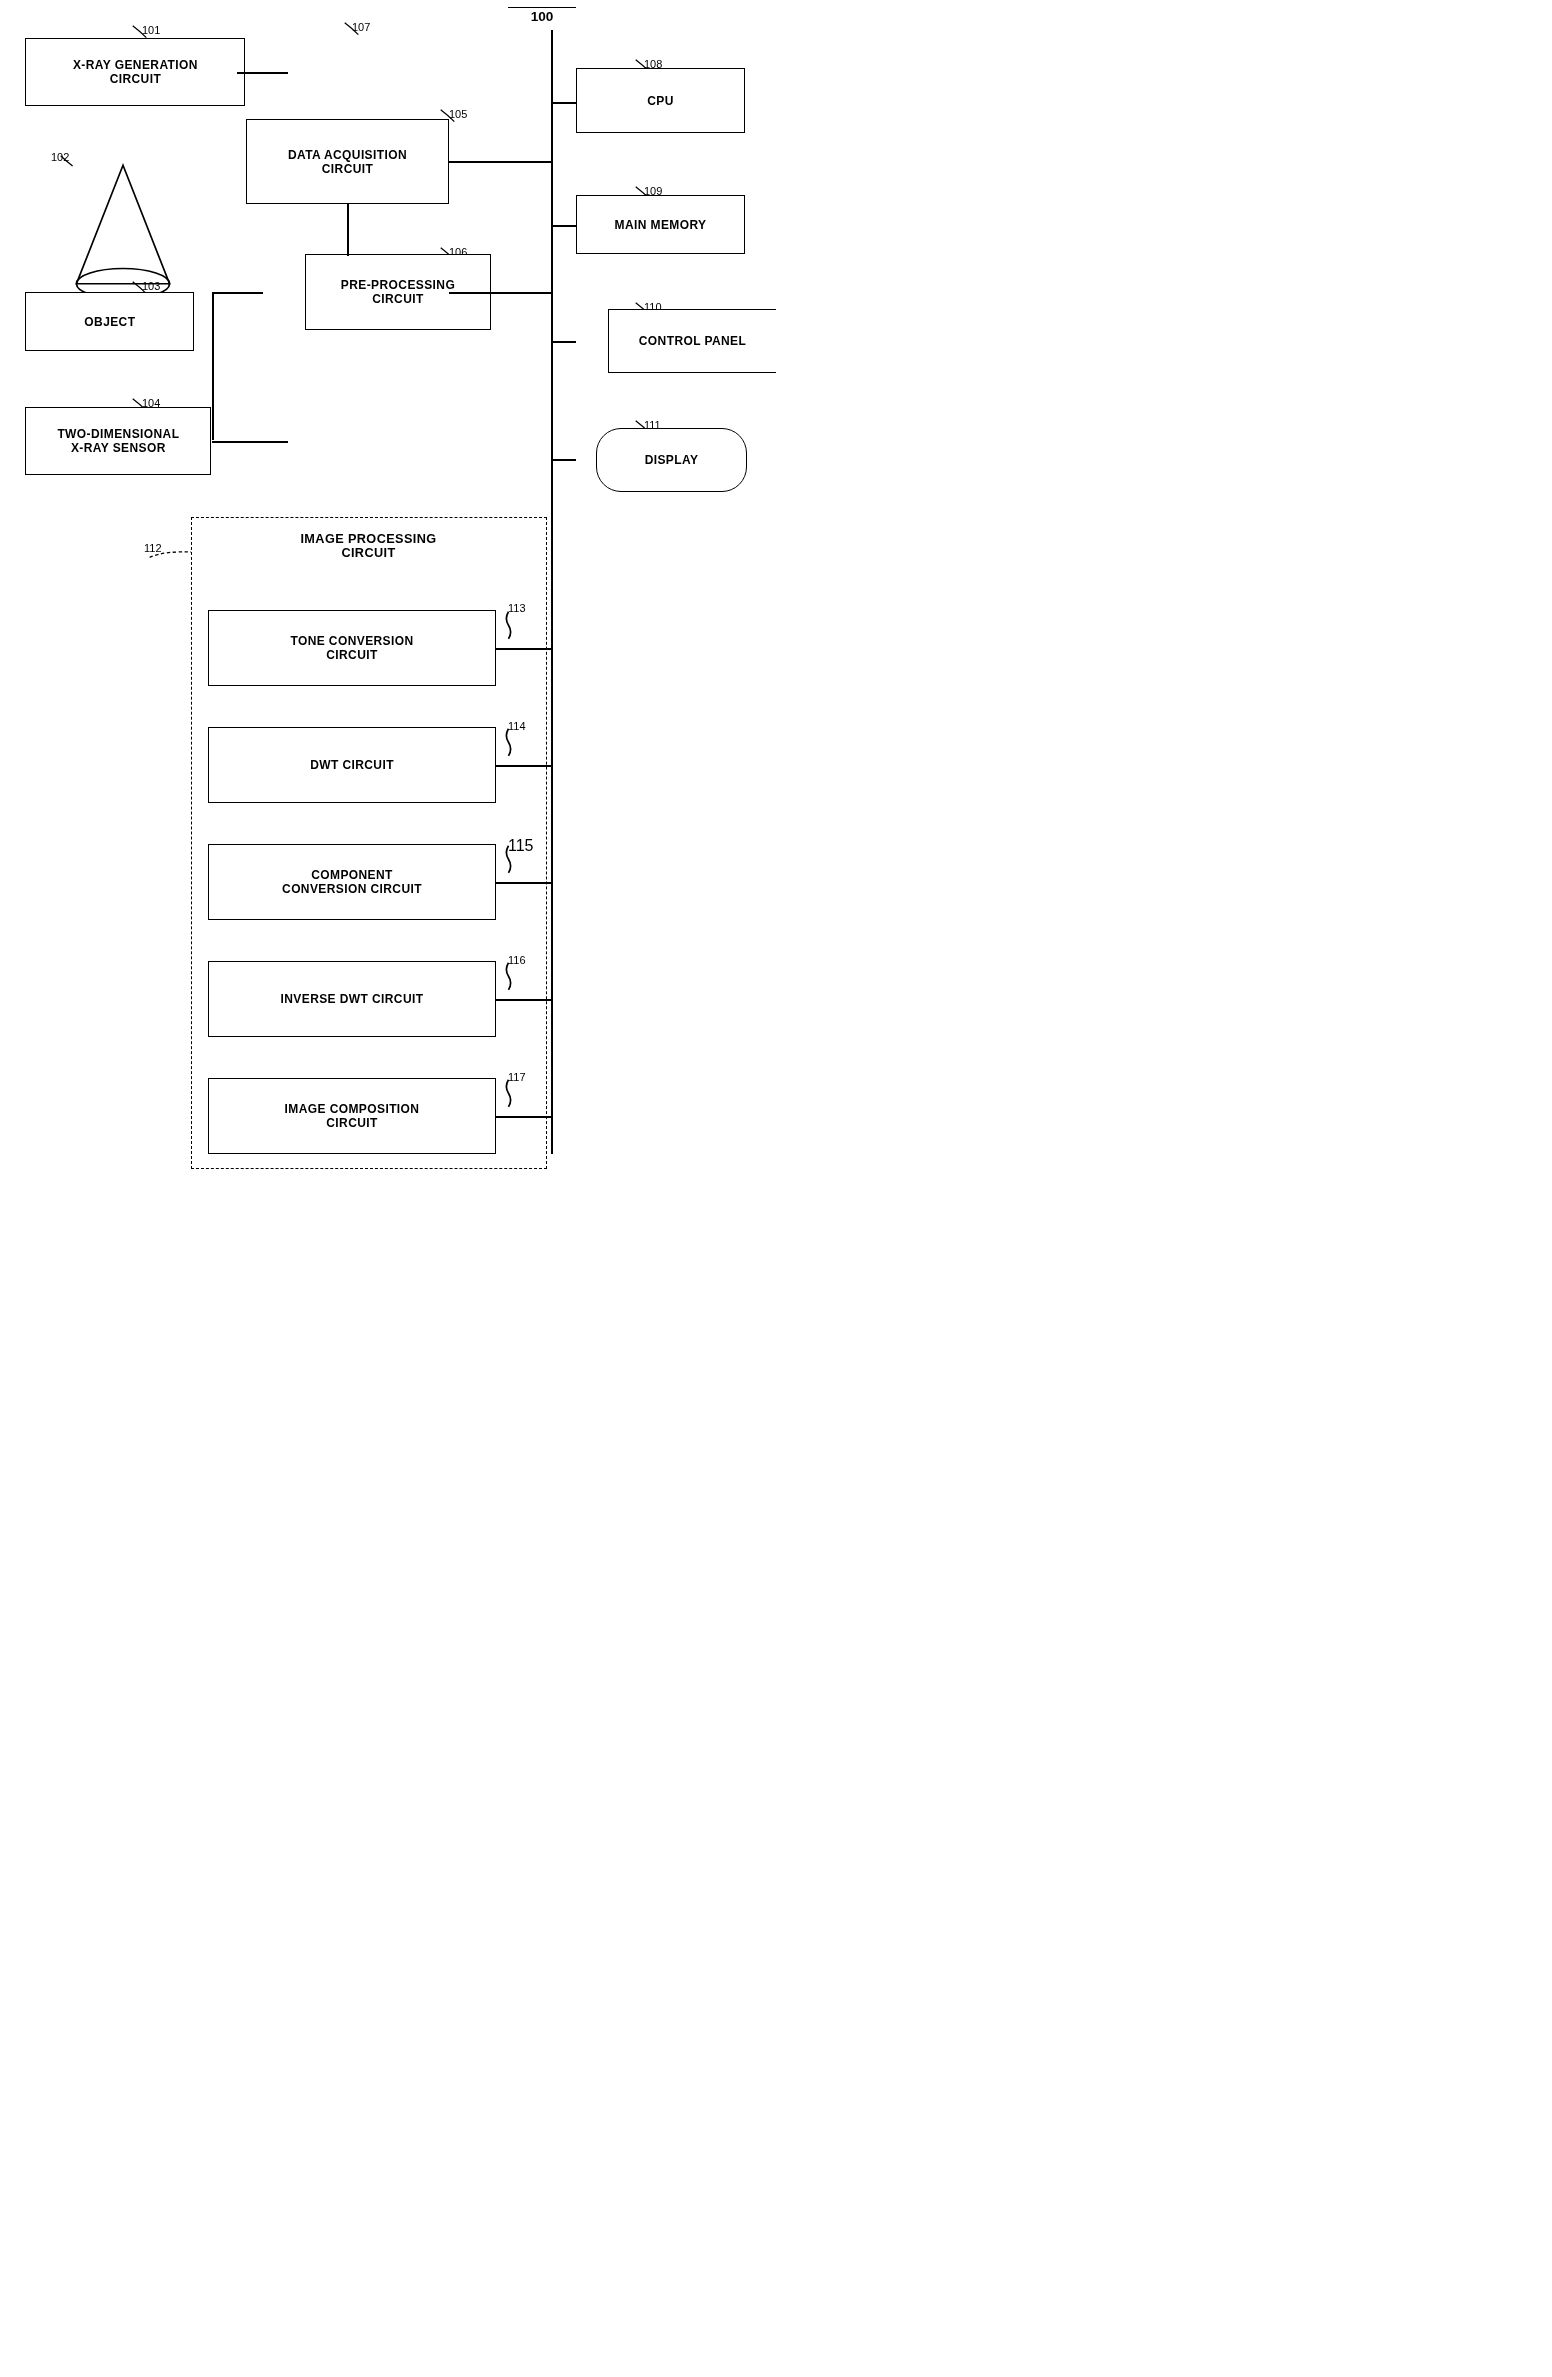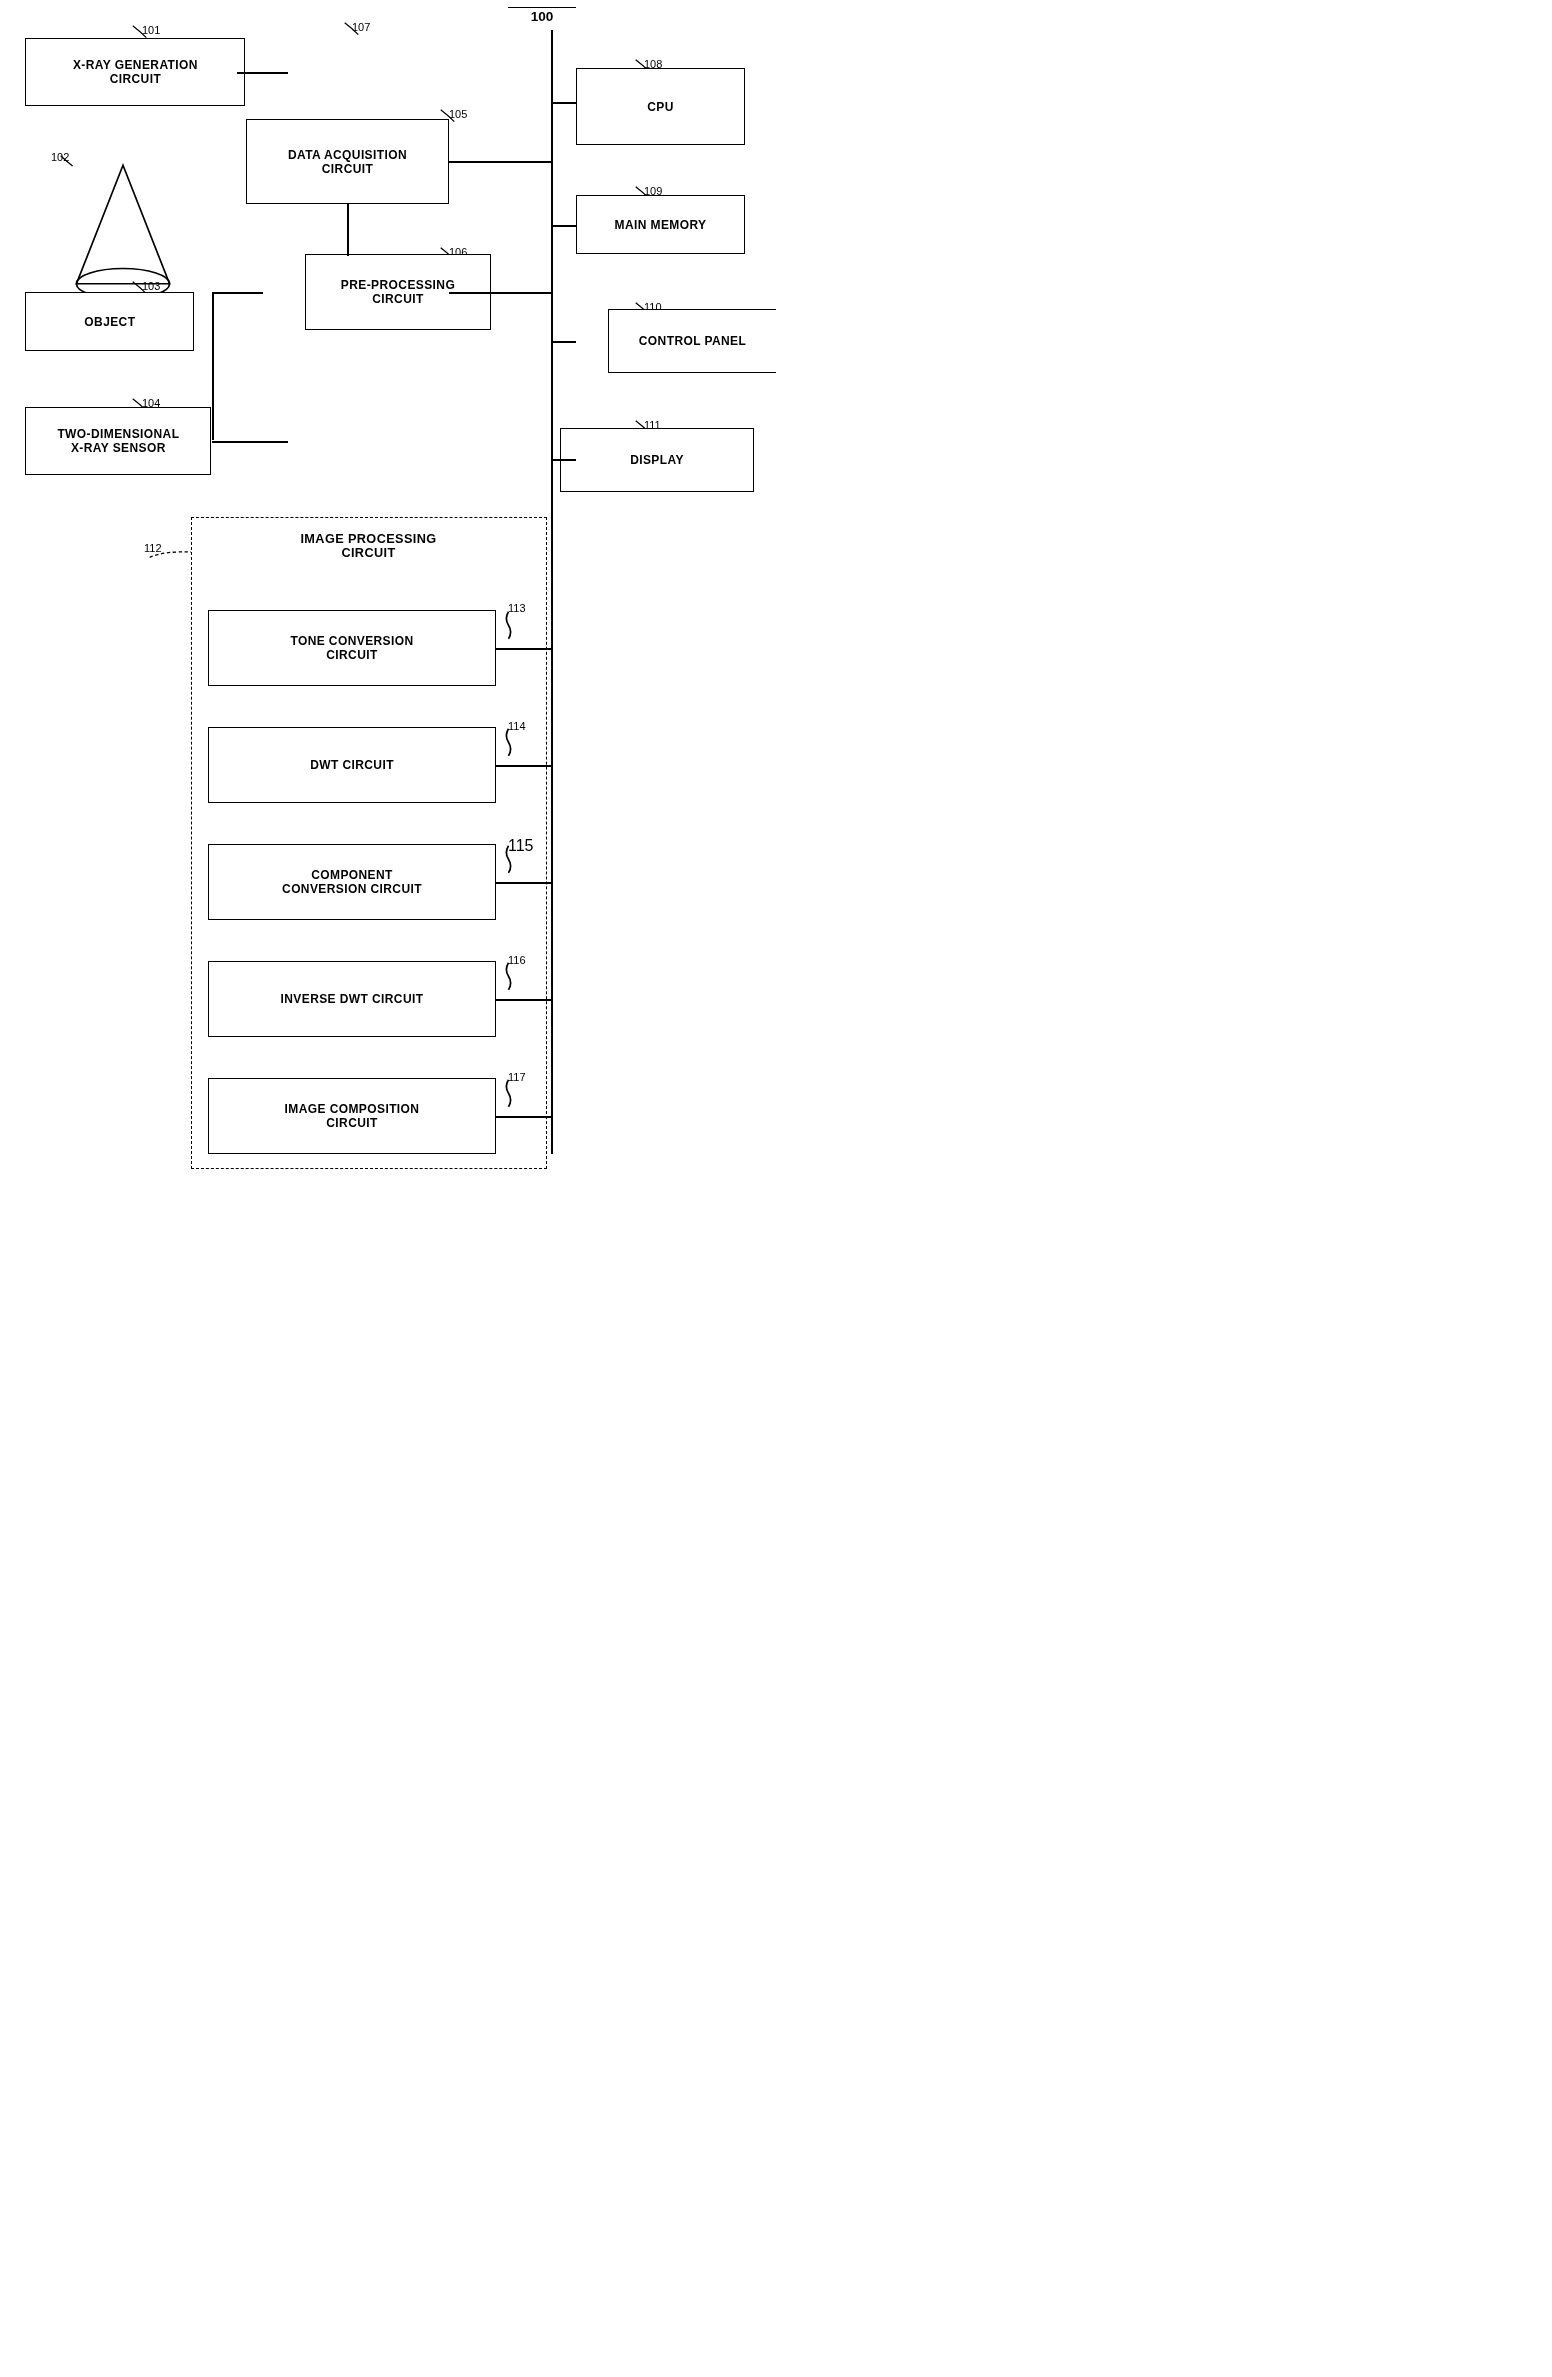--- a/index.html
+++ b/index.html
@@ -145,21 +145,21 @@
   </svg>
   <div class="box" style="top:254px; left:263px; width:186px; height:76px;margin-left:42px;">
     <span style="white-space:pre-line;">PRE-PROCESSING
 CIRCUIT</span>
   </div>
 
   <div class="label" style="top:58px; left:644px;">108</div>
   <svg class="connector-svg" style="top:58px; left:634px;" width="17" height="15.3" viewBox="0 0 20 18">
     <path d="M18,16 Q10,8 2,2" stroke="#000" fill="none" stroke-width="1.5"></path>
   </svg>
-  <div class="box" style="top:68px; left:576px; width:169px; height:77px;">
+  <div class="box" style="top:68px; left:576px; width:169px; height:65px;">
     <span>CPU</span>
   </div>
 
   <div class="label" style="top:185px; left:644px;">109</div>
   <svg class="connector-svg" style="top:185px; left:634px;" width="17" height="15.3" viewBox="0 0 20 18">
     <path d="M18,16 Q10,8 2,2" stroke="#000" fill="none" stroke-width="1.5"></path>
   </svg>
   <div class="box" style="top:195px; left:576px; width:169px; height:59px;">
     <span>MAIN MEMORY</span>
   </div>
@@ -169,21 +169,21 @@
     <path d="M18,16 Q10,8 2,2" stroke="#000" fill="none" stroke-width="1.5"></path>
   </svg>
   <div class="box" style="top:309px; left:608px; width:169px; height:64px;align-items:center;">
     <span style="white-space:pre-line;">CONTROL PANEL</span>
   </div>
 
   <div class="label" style="top:419px; left:644px;">111</div>
   <svg class="connector-svg" style="top:419px; left:634px;" width="17" height="15.3" viewBox="0 0 20 18">
     <path d="M18,16 Q10,8 2,2" stroke="#000" fill="none" stroke-width="1.5"></path>
   </svg>
-  <div class="box" style="top:428px; left:560px; width:194px; height:64px;">
+  <div class="box" style="top:428px; left:596px; width:151px; height:64px;border-radius:25px;">
     <span>DISPLAY</span>
   </div>
 
   <div class="line-h" style="top:102px; left:551px; width:25.4px;"></div>
   <div class="line-h" style="top:225px; left:551px; width:25.4px;"></div>
   <div class="line-h" style="top:341px; left:551px; width:25.4px;"></div>
   <div class="line-h" style="top:459px; left:551px; width:25.4px;"></div>
 
   <div class="line-h" style="top:72px; left:237px; width:51px;"></div>
 

